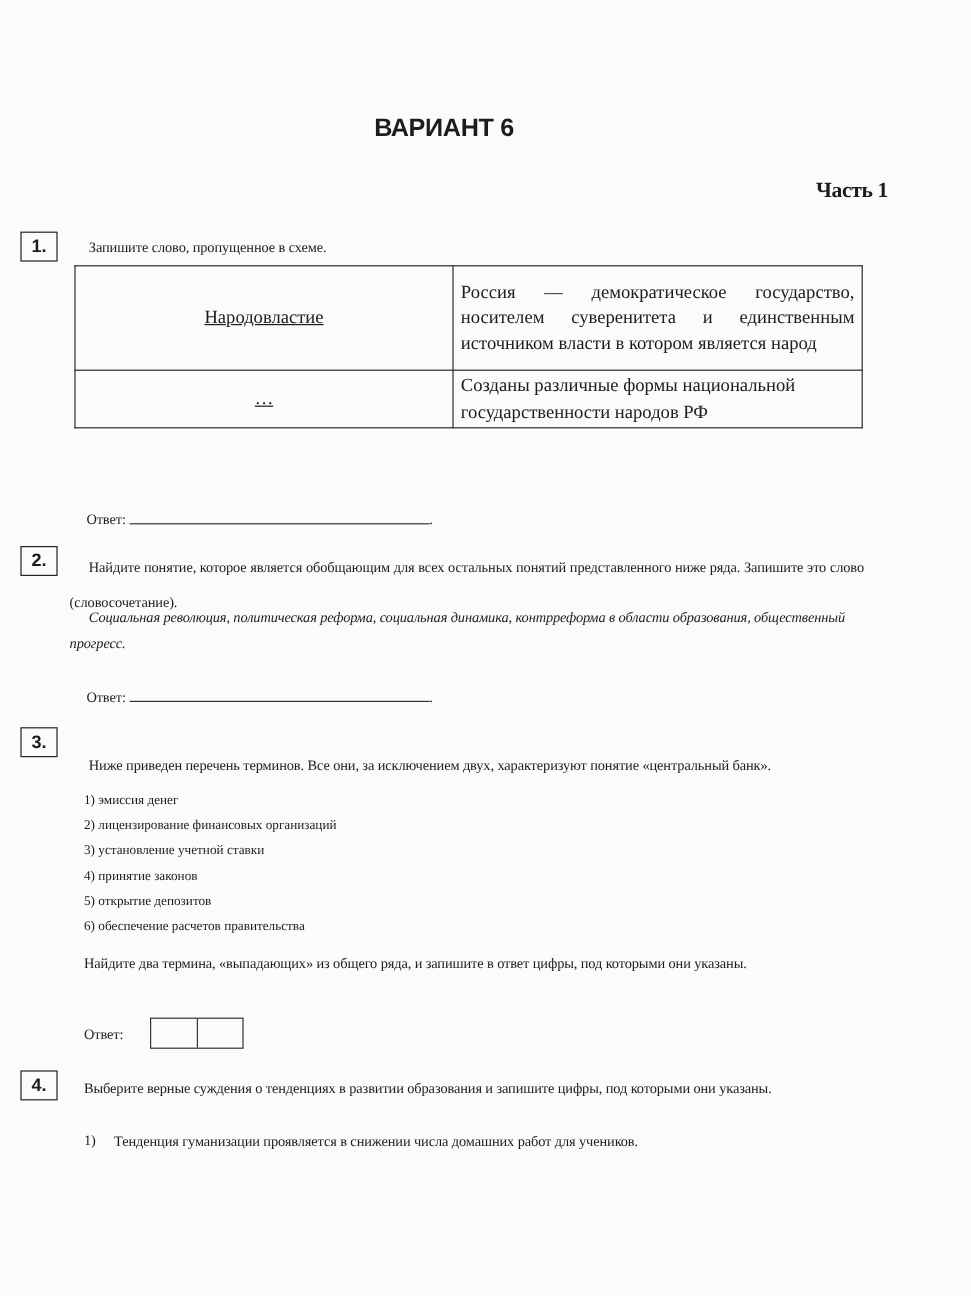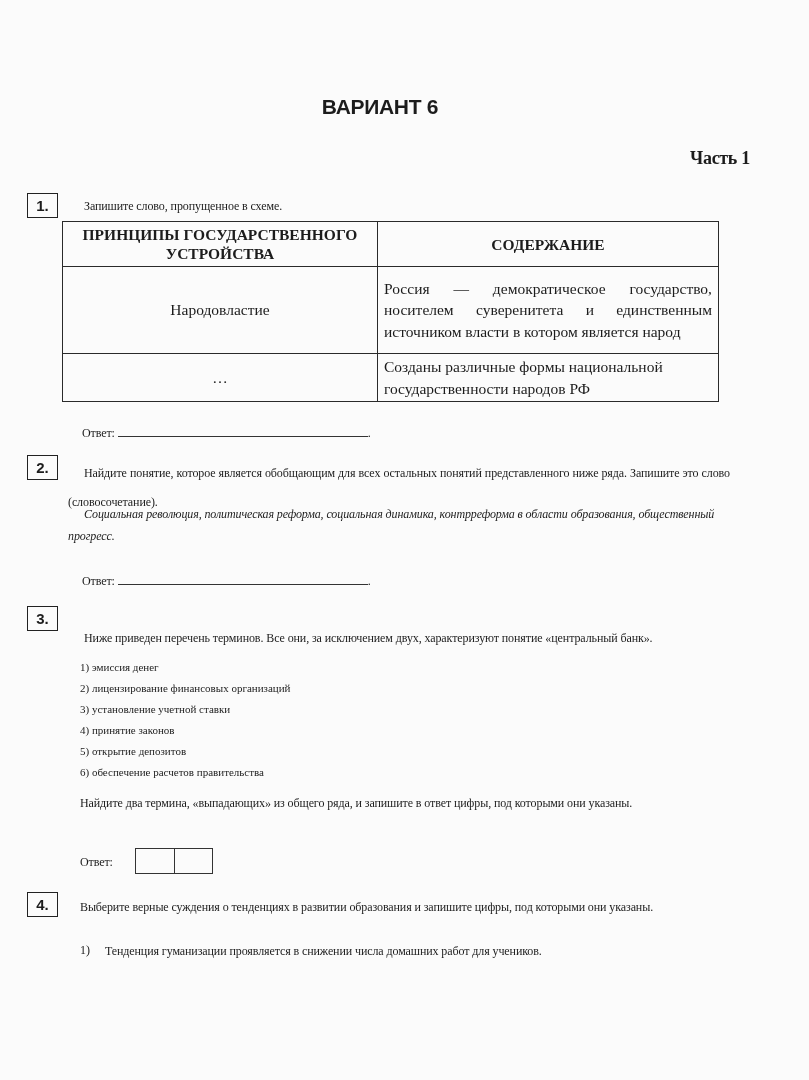--- a/index.html
+++ b/index.html
@@ -2,21 +2,21 @@
 <html><head>
 <meta charset="utf-8">
 <style>
   html, body { margin: 0; padding: 0; }
   body {
     width: 809px; height: 1080px; position: relative; overflow: hidden;
     background: #fbfbfb;
     color: #1c1c1c;
     font-family: "Liberation Serif", "DejaVu Serif", serif;
   }
-  .abs { position: absolute; margin-left: 10px; }
+  .abs { position: absolute; }
   .title {
     left: 0; width: 740px; top: 95px; text-align: center;
     font-family: "Liberation Sans", "DejaVu Sans", sans-serif;
     font-weight: bold; font-size: 21px; letter-spacing: -0.3px;
   }
   .subtitle {
     left: 0; width: 740px; top: 148px; text-align: right;
     font-family: Liberation Serif, serif;
     font-weight: bold; font-size: 18px; letter-spacing: -0.3px;
   }
@@ -39,21 +39,21 @@
     font-size: 15.5px;
   }
   table.scheme td, table.scheme th {
     border: 1.6px solid #2a2a2a;
     padding: 2px 6px;
     vertical-align: middle;
   }
   table.scheme th {
     font-weight: bold; font-size: 15.5px; height: 40px; line-height: 19px;
   }
-  table.scheme td.left { text-align: center; width: 302px; }
+  table.scheme td.left { text-align: center; width: 302px; text-decoration: underline; }
   table.scheme td.right { text-align: justify; line-height: 21.5px; }
   .answer-line {
     display: inline-block; border-bottom: 1px solid #333; width: 250px;
     height: 16px; vertical-align: baseline;
   }
   .answer-boxes {
     left: 125px; top: 848px; height: 26px; display: flex;
     border: 1.3px solid #333; box-sizing: border-box;
   }
   .answer-cell { width: 38px; height: 100%; box-sizing: border-box; }
@@ -66,24 +66,20 @@
 <div class="abs title">ВАРИАНТ 6</div>
 <div class="abs subtitle">Часть 1</div>
 
 <div class="abs num-box" style="top:193px;">
   <span>1.</span>
 </div>
 <div class="abs text" style="left:74px; top:196px;">Запишите слово, пропущенное в схеме.</div>
 
 <table class="scheme">
   <tbody>
-      <tr>
-    <th style="width:302px;">ПРИНЦИПЫ ГОСУДАРСТВЕННОГО УСТРОЙСТВА</th>
-    <th>СОДЕРЖАНИЕ</th>
-  </tr>
   <tr style="height:87px;">
     <td class="left">Народовластие</td>
     <td class="right">Россия — демократическое государство, носителем суверенитета и единственным источником власти в котором является народ</td>
   </tr>
   <tr style="height:44px;">
     <td class="left">…</td>
     <td class="right" style="text-align:left;">Созданы различные формы национальной государственности народов РФ</td>
   </tr>
 </tbody>
   </table>

